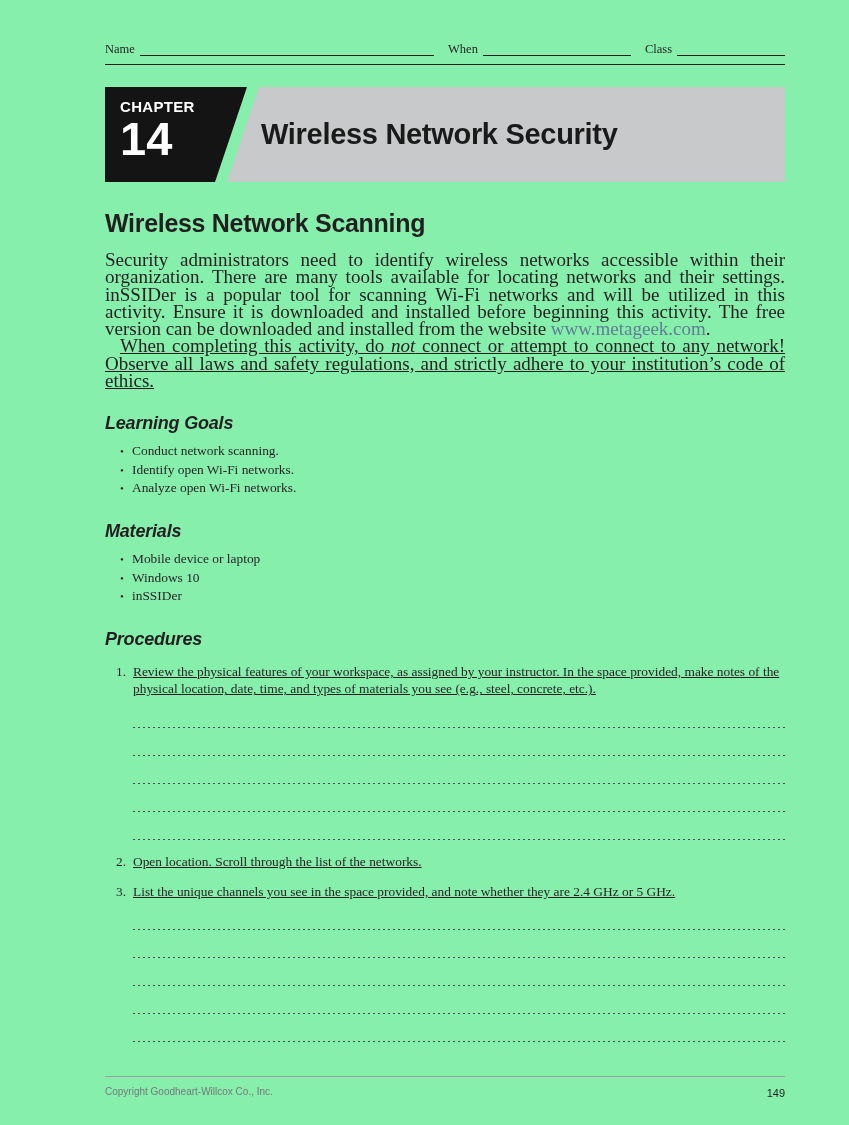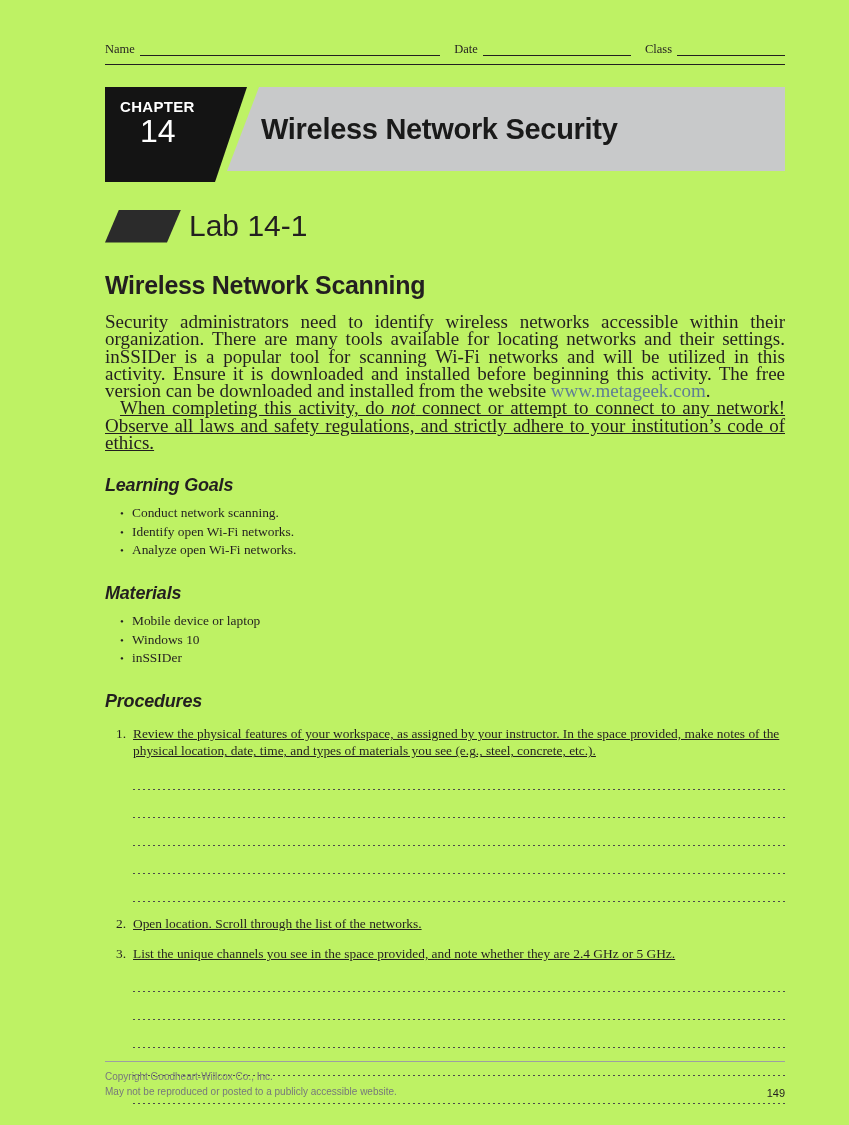--- a/index.html
+++ b/index.html
@@ -2,21 +2,21 @@
 <html style="--chapter_box: #141414; --banner_bar: #c8c9ca; --lab_shape: #2b2b2b; --link: #5f7d95; --text: #231f20; --footer_text: #77787b; --line_dash: #4a4a4a;"><head>
 <meta charset="utf-8">
 <style>
   * { box-sizing: border-box; }
   html, body { margin: 0; padding: 0; background: #e8e8e8; }
   .page {
     position: relative;
     width: 849px;
     height: 1125px;
     margin: 0 auto;
-    background: #bef264;
+    background: #86efac;
     font-family: "Liberation Serif", serif;
     color: var(--text, #231f20);
     overflow: hidden;
   }
   .content { padding: 42px 64px 0 105px; }
 
   
   .fill-header {
     display: flex;
     align-items: flex-end;
@@ -39,23 +39,23 @@
   .chapter-box {
     position: absolute; left: 0; top: 0;
     width: 142px; height: 95px;
     background: var(--chapter_box, #141414);
     clip-path: polygon(0 0, 142px 0, 110px 95px, 0 95px);
     color: #ffffff;
     font-family: "Liberation Sans", sans-serif;
     padding: 11px 0 0 15px;
   }
   .chapter-eyebrow { font-weight: bold; font-size: 15px; letter-spacing: 0.3px; }
-  .chapter-number { font-weight: normal; font-size: 32px; line-height: 0.98; margin-top: 1px; margin-left: 20px; }
+  .chapter-number { font-weight: bold; font-size: 47px; line-height: 0.98; margin-top: 1px; }
   .chapter-bar {
-    position: absolute; left: 122px; right: 0; top: 0; height: 84px;
+    position: absolute; left: 122px; right: 0; top: 0; height: 95px;
     background: var(--banner_bar, #c8c9ca);
     clip-path: polygon(32px 0, 100% 0, 100% 100%, 0 100%);
     display: flex; align-items: center;
     padding-left: 34px;
   }
   .chapter-title {
     font-family: "Liberation Sans", sans-serif;
     font-weight: bold;
     font-size: 29px;
     color: #1a1a1a;
@@ -141,41 +141,37 @@
 </style>
 </head>
 <body>
 
 <div class="page">
   <div class="content">
 
     <div class="fill-header">
       <span class="fill-label">Name</span>
       <span class="blank blank-name"></span>
-      <span class="fill-label">Date</span>
+      <span class="fill-label">When</span>
       <span class="blank blank-date"></span>
       <span class="fill-label">Class</span>
       <span class="blank blank-class"></span>
     </div>
     <div class="header-rule"></div>
 
     <div class="chapter-banner">
       <div class="chapter-box">
         <div class="chapter-eyebrow">CHAPTER</div>
         <div class="chapter-number">14</div>
       </div>
       <div class="chapter-bar">
         <span class="chapter-title">Wireless Network Security</span>
       </div>
     </div>
 
-    <div class="lab-heading">
-      <span class="lab-shape"></span>
-      <span class="lab-title">Lab 14-1</span>
-    </div>
 
     <h1 class="activity-title">Wireless Network Scanning</h1>
 
     <p class="body-par p1"><span>Security administrators need to identify wireless networks accessible within their organization. There are many tools available for locating networks and their settings. inSSIDer is a popular tool for scanning Wi-Fi networks and will be utilized in this activity. Ensure it is downloaded and installed before beginning this activity. The free version can be downloaded and installed from the website </span><a class="link">www.metageek.com</a><span>.</span></p>
 
     <p class="body-par p2"><span>When completing this activity, do </span><em>not</em><span> connect or attempt to connect to any network! Observe all laws and safety regulations, and strictly adhere to your institution’s code of ethics.</span></p>
 
     <h2 class="section-heading">Learning Goals</h2>
     <ul class="bullets">
       <li>
@@ -239,18 +235,17 @@
       <div class="answer-line"></div>
     </div>
 
   </div>
 
   <div class="footer-area">
     <div class="footer-rule"></div>
     <div class="footer-row">
       <div class="footer-copy">
         <div>Copyright Goodheart-Willcox Co., Inc.</div>
-        <div>May not be reproduced or posted to a publicly accessible website.</div>
       </div>
       <div class="page-number">149</div>
     </div>
   </div>
 </div>
 
 </body></html>

